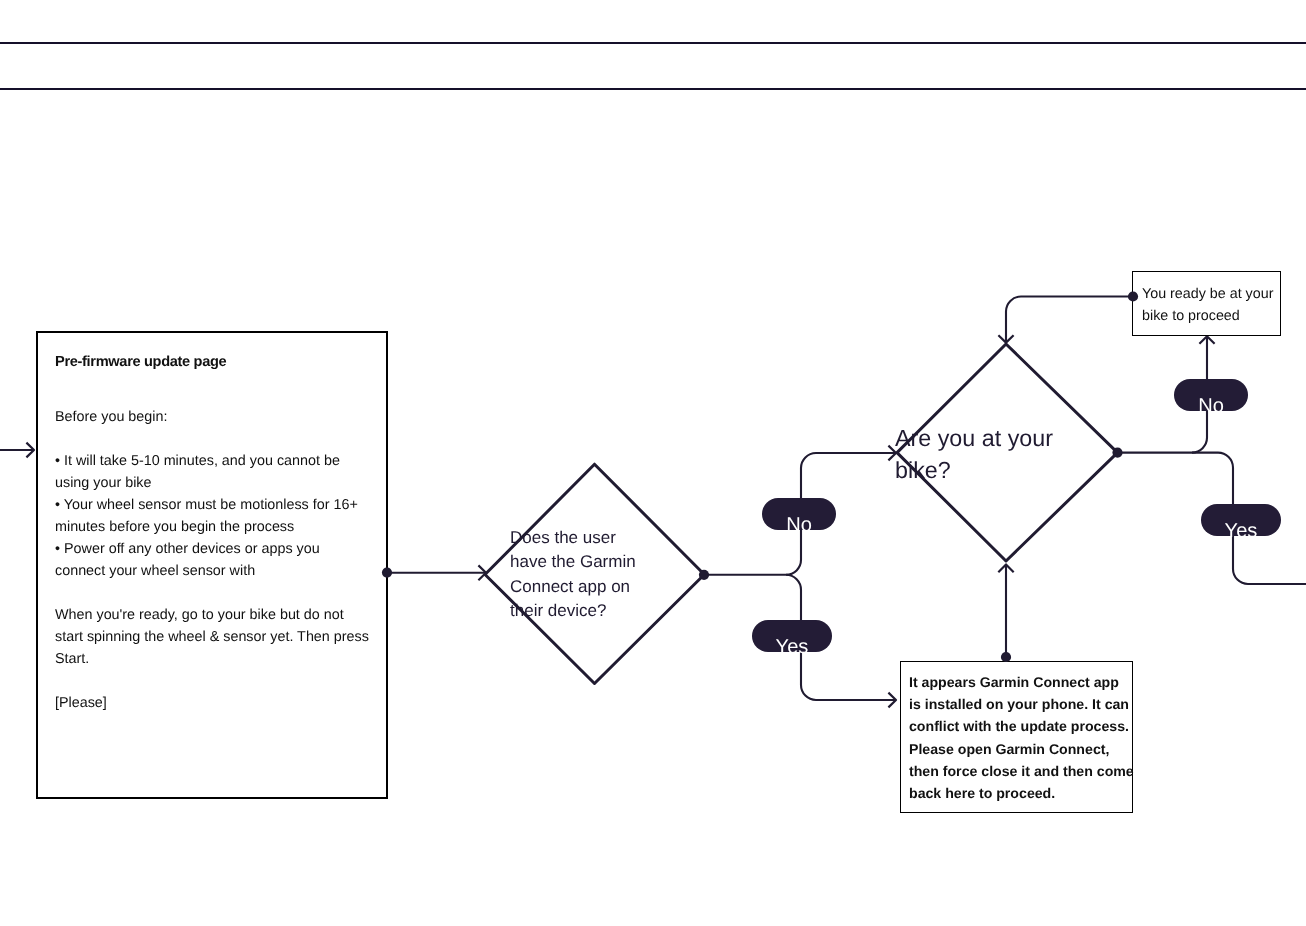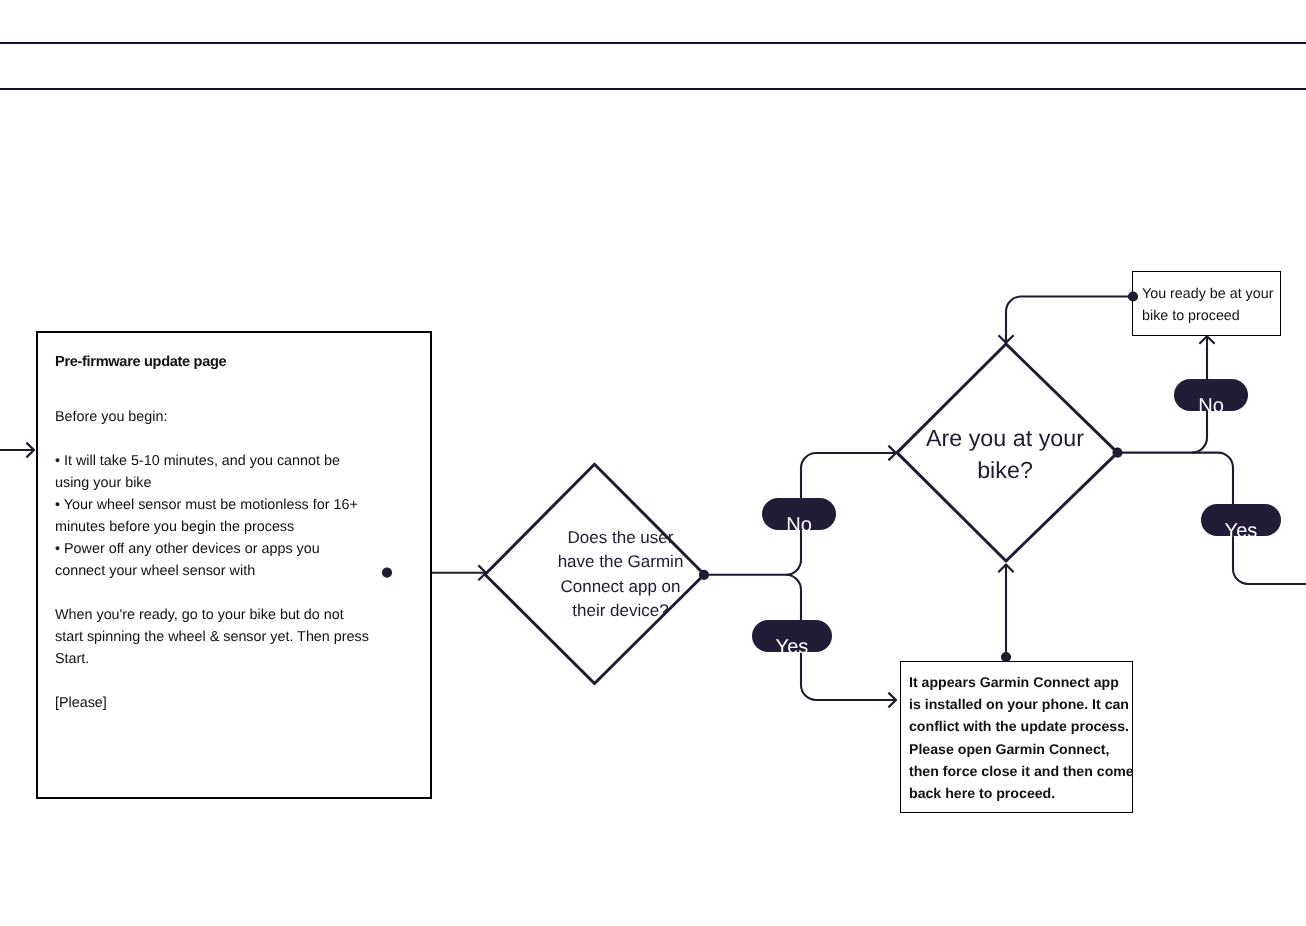--- a/index.html
+++ b/index.html
@@ -9,40 +9,40 @@
        -webkit-font-smoothing:antialiased;text-rendering:geometricPrecision;}
   #canvas{position:relative;width:1306px;height:926px;background:#fff;
           transform:translateZ(0);}
   svg.layer{position:absolute;left:0;top:0;width:1306px;height:926px;}
 
   .rule{position:absolute;left:0;width:1306px;height:0;border-top:2.4px solid #15102a;}
   #rule-1{top:42px;}
   #rule-2{top:88px;}
 
   
-  #pre-box{position:absolute;left:36px;top:331px;width:396px;height:468px;
+  #pre-box{position:absolute;left:36px;top:331px;width:352px;height:468px;
            box-sizing:border-box;border:2px solid #000;background:#fff;}
   #pre-box .inner{position:absolute;left:17px;top:19px;width:330px;transform:translateZ(0);
                   font-size:14.35px;line-height:22px;color:#111111;}
   #pre-box .h{font-weight:bold;font-size:14.6px;letter-spacing:-0.33px;position:relative;top:-1px;}
   #pre-box .gap{height:22px;}
   #pre-box .gap-h{height:10px;}
   #pre-box .p{white-space:pre;}
 
   
   .tbox{position:absolute;box-sizing:border-box;border:1.5px solid #000;background:#fff;}
   #must-box{left:1132px;top:271px;width:149px;height:65px;}
   #must-box .inner{position:absolute;left:9px;top:12px;width:150px;transform:translateZ(0);
                    font-size:14.3px;line-height:21.6px;color:#111;white-space:pre;}
   #conflict-box{left:900px;top:661px;width:233px;height:152px;font-weight:bold;}
   #conflict-box .inner{position:absolute;left:8px;top:9px;width:230px;transform:translateZ(0);
                        font-size:14.15px;line-height:22.2px;color:#111;white-space:pre;}
 
   
-  .dlabel{position:absolute;text-align:center;color:#201b31;white-space:pre;
+  .dlabel{position:absolute;text-align:left;color:#201b31;white-space:pre;
           transform:translateZ(0);}
   #d1-label{left:510px;top:525.5px;width:221px;font-size:17px;line-height:24.5px;}
   #d2-label{left:895px;top:423px;width:220px;font-size:23.3px;line-height:31.6px;}
 
   
   .pill{position:absolute;background:#231c36;color:#fff;border-radius:999px;
         display:flex;align-items:center;justify-content:center;
         font-size:20.1px;line-height:1;padding-top:22px;box-sizing:border-box;
         will-change:transform;transform:translateZ(0);}
   #pill-garmin-no{left:762px;top:498px;width:74px;height:32px;}

